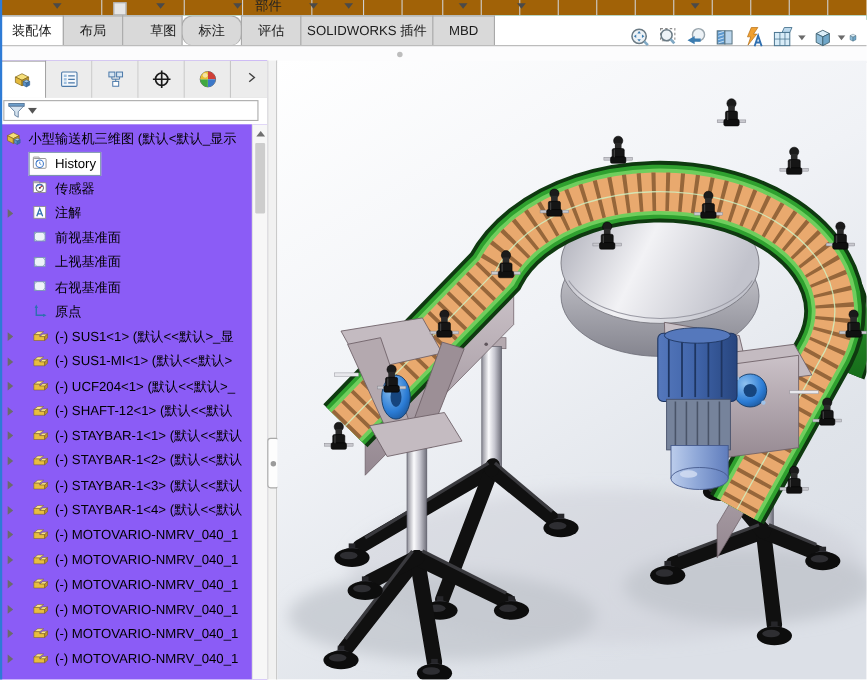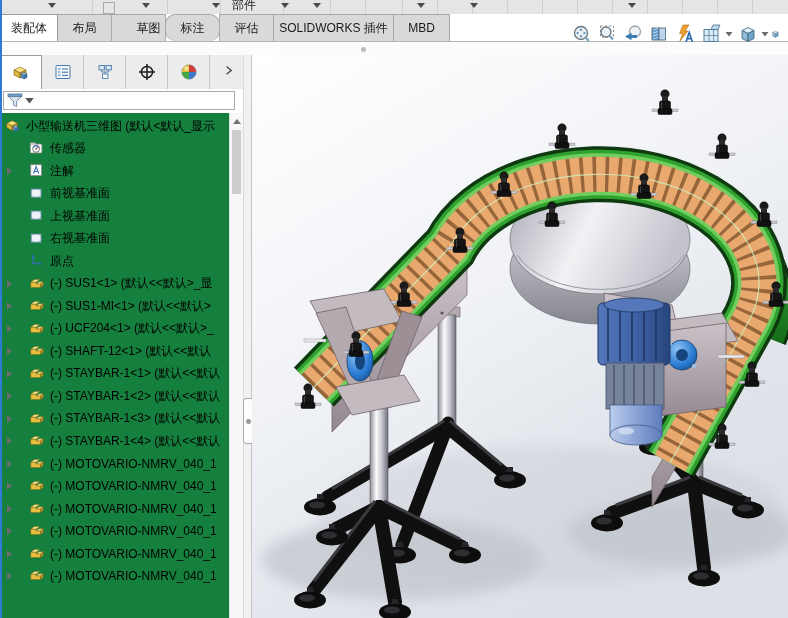--- a/index.html
+++ b/index.html
@@ -1,40 +1,40 @@
 <!DOCTYPE html>
 <html style="--left-edge: #2E7BD6; --chrome-bg: #F1F1F1; --tab-active: #FFFFFF; --tab-inactive: #D9D9D9; --green-rail: #2FA12F; --green-dark: #0E3E10; --green-light: #6FCE5D; --roller-tan: #E9A96E; --roller-gap: #96663A; --plate-mauve: #A89AA1; --drum-silver: #C9CAD2; --black-part: #141414; --chrome-metal: #B9B9C2; --motor-blue: #8FA8D8; --gearbox-blue: #3F63A8; --bearing-blue: #2B7CD5; --viewport-bottom: #DCE0E7; --shadow: #C2C6CD;"><head>
 <meta charset="utf-8">
 <style>
   html,body{margin:0;padding:0;background:#fff;}
   #app{position:relative;width:788px;height:618px;overflow:hidden;
        font-family:"Liberation Sans","DejaVu Sans",sans-serif;
        -webkit-font-smoothing:antialiased;background:#fff;}
   
-  #row1{position:absolute;left:0;top:0;width:788px;height:14px;background:#e5e5e5;
+  #row1{position:absolute;left:0;top:0;width:788px;height:14px;background:#a16207;
         border-bottom:4px solid #14b8a6;overflow:hidden;}
   .r1-sep{position:absolute;top:0;width:1px;height:14px;background:#CFCFCF;}
   .r1-caret{position:absolute;top:3px;width:0;height:0;border-left:4px solid transparent;
             border-right:4px solid transparent;border-top:5px solid #4A4A4A;}
   .r1-icon{position:absolute;top:2px;width:10px;height:10px;border:1px solid #A9A9A9;background:#E6E6E6;}
   #r1-label{position:absolute;top:-3px;left:232px;font-size:12px;color:#222;}
   #row2{position:absolute;left:0;top:14px;width:788px;height:27px;background:#FFFFFF;display:flex;}
   .rtab{box-sizing:border-box;height:27px;line-height:26px;text-align:center;font-size:12px;color:#1A1A1A;
         background:#D9D9D9;border:1px solid #A9A9A9;border-bottom:none;margin-right:-1px;cursor:default;}
   .rtab.active{background:#FFFFFF;border-color:#9B9B9B;position:relative;z-index:2;}
   #row3{position:absolute;left:0;top:41px;width:788px;height:14px;background:#FCFCFD;
         border-top:1px solid #B5B5B5;border-bottom:1px solid #E4E6EA;}
   #ribbon-handle-dot{position:absolute;left:361px;top:5px;width:5px;height:5px;border-radius:50%;background:#BDBDBD;}
   
   #headsup{position:absolute;left:568px;top:19px;height:30px;display:flex;align-items:center;z-index:30;}
   .hu-btn{width:26px;height:28px;display:flex;align-items:center;justify-content:center;border-radius:3px;}
   .hu-caret{width:10px;height:28px;display:flex;align-items:center;justify-content:center;}
   
   #body{position:absolute;left:0;top:55px;width:788px;height:563px;}
-  #panel{position:absolute;left:0;top:0;width:243px;height:563px;background:#15803d;overflow:hidden;}
+  #panel{position:absolute;left:0;top:0;width:243px;height:563px;background:#8b5cf6;overflow:hidden;}
   #panel-tabs{position:absolute;left:0;top:0;width:243px;height:34px;background:#ECECEC;
               border-bottom:1px solid #B9B9B9;display:flex;}
   .ptab{box-sizing:border-box;width:42px;height:34px;display:flex;align-items:center;justify-content:center;
         border-right:1px solid #C6C6C6;background:#ECECEC;}
   .ptab.active{background:#FFFFFF;border:1px solid #9B9B9B;border-bottom:none;}
   #ptab-overflow{margin-left:auto;width:22px;display:flex;align-items:center;justify-content:center;}
   #filter-row{position:absolute;left:0;top:34px;width:243px;height:24px;background:#FFFFFF;}
   #filter-box{position:absolute;left:3px;top:2px;width:232px;height:19px;border:1px solid #ABABAB;
               background:#FFFFFF;display:flex;align-items:center;padding-left:3px;box-sizing:border-box;}
   #tree{position:absolute;left:0;top:60px;width:230px;height:503px;overflow:hidden;}
@@ -344,20 +344,28 @@
             </svg>
       </div>
     </div>
     <div id="tree">
           <div class="tree-row root">
             <span class="tr-box">
               <svg width="16" height="16" viewBox="0 0 18 18">
                 <use href="#t-assembly"></use>
               </svg>
               <span class="tr-label">小型输送机三维图 (默认&lt;默认_显示</span>
+            </span>
+          </div>
+          <div class="tree-row selected">
+            <span class="tr-box">
+              <svg width="16" height="16" viewBox="0 0 18 18">
+                <use href="#t-history"></use>
+              </svg>
+              <span class="tr-label">History</span>
             </span>
           </div>
           <div class="tree-row">
             <span class="tr-box">
               <svg width="16" height="16" viewBox="0 0 18 18">
                 <use href="#t-sensors"></use>
               </svg>
               <span class="tr-label">传感器</span>
             </span>
           </div>

